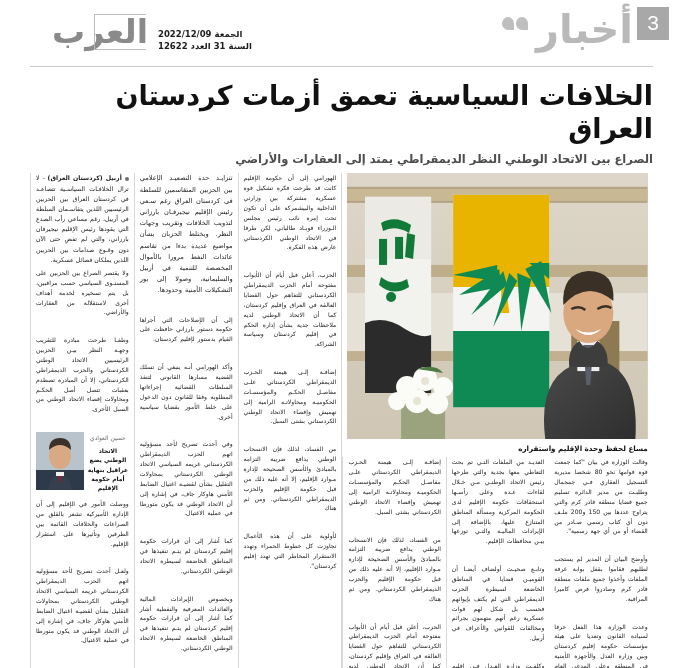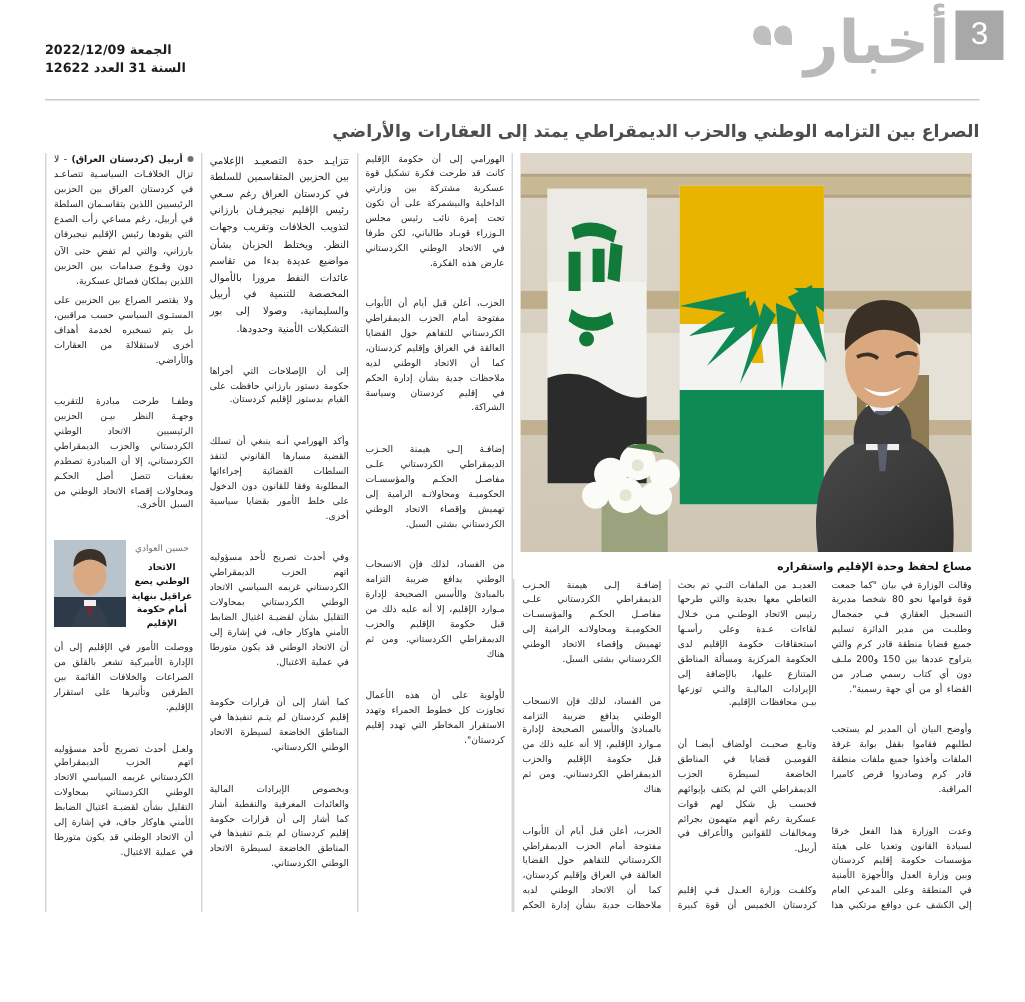--- a/index.html
+++ b/index.html
@@ -312,26 +312,31 @@
           <i></i>
           <i></i>
         </span>
     </div>
 
     <div class="masthead-right">
       <div class="issue-block">
         <div class="issue-line">الجمعة 2022/12/09</div>
         <div class="issue-line">السنة 31 العدد 12622</div>
       </div>
+      <div class="brand-logo">
+        <div class="logo-frame"></div>
+        <div class="logo-word">العرب</div>
+      </div>
     </div>
   </div>
   <div class="rule-bottom"></div>
 
   <div class="headline-zone">
-    <div class="subhead">الصراع بين التزامه الوطني والحزب الديمقراطي يمتد إلى العقارات والأراضي</div>
+    <h1 class="headline">الخلافات السياسية تعمق أزمات كردستان العراق</h1>
+    <div class="subhead">الصراع بين الاتحاد الوطني النظر الديمقراطي يمتد إلى العقارات والأراضي</div>
   </div>
 
   <div class="content">
 
     <div class="col">
       <p class="dateline-para">
         <span class="bullet-sq"></span><span class="dateline">أربيل (كردستان العراق)</span>
         <span>- لا تزال الخلافـات السياسـية تتصاعـد في كردستان العراق بين الحزبين الرئيسيين اللذين يتقاسـمان السلطة في أربيل، رغم مساعي رأب الصدع التي يقودها رئيس الإقليم نيجيرفان بارزاني، والتي لم تفضِ حتى الآن دون وقـوع صدامات بين الحزبين اللذين يملكان فصائل عسكرية.</span>
       </p>
       <p class="body-text">ولا يقتصر الصراع بين الحزبين على المستـوى السياسي حسب مراقبين، بل يتم تسخيره لخدمة أهداف أخرى لاستقلالة من العقارات والأراضي.</p>

